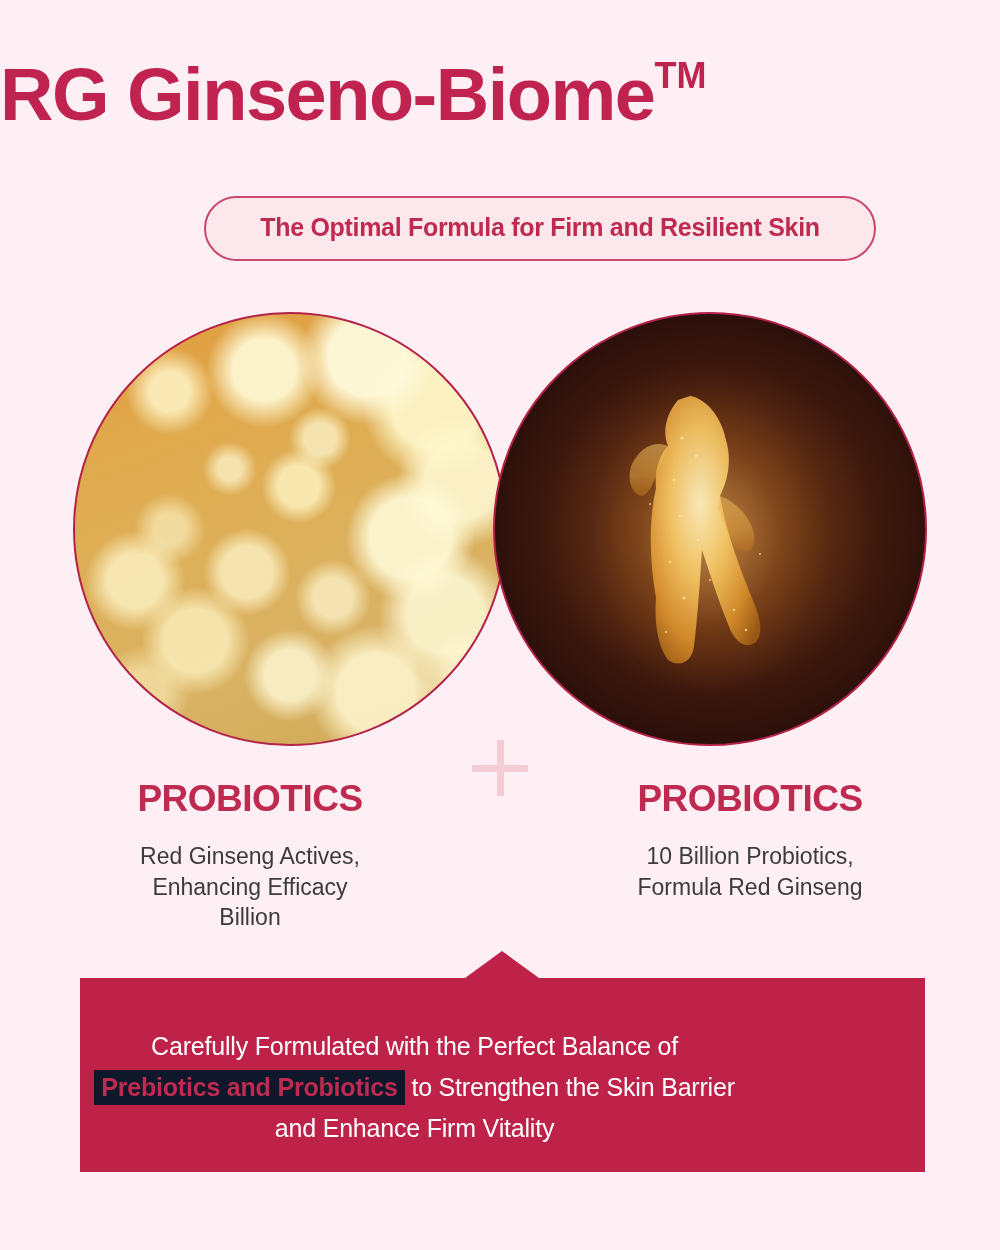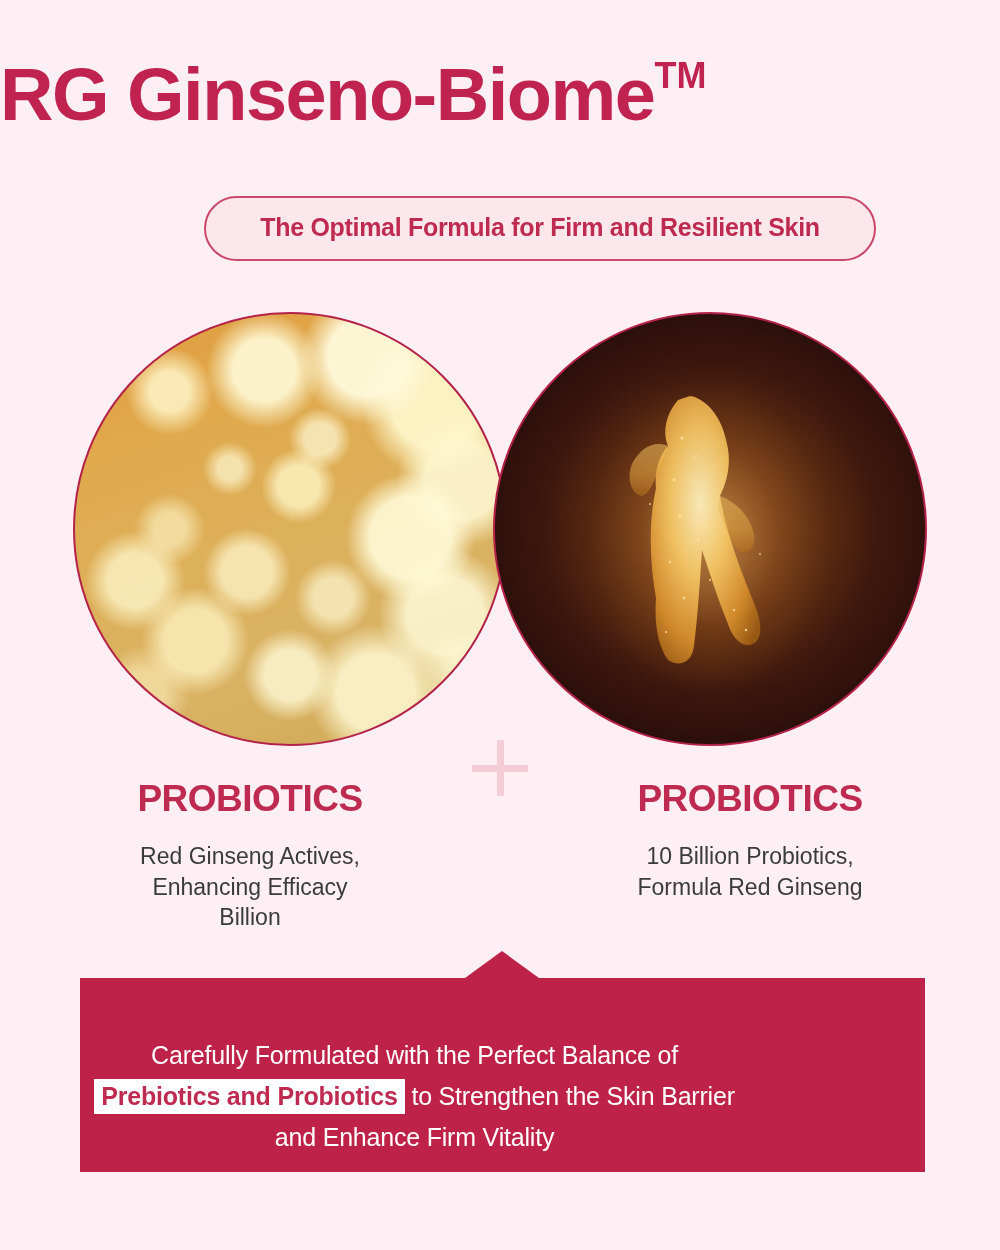--- a/index.html
+++ b/index.html
@@ -211,24 +211,23 @@
     position: absolute;
     left: 0;
     top: 48px;
     width: 669px;
     text-align: center;
     color: #ffffff;
     font-size: 25px;
     line-height: 1.63;
     letter-spacing: -0.2px;
     font-weight: 400;
-    margin-top: 9px;
   }
   .hl {
-    background: #ffffff;
+    background: #0f172a;
     color: #bf2a50;
     font-weight: bold;
     padding: 3px 7px 4px 7px;
   }
 </style>
 </head>
 <body>
 
 <div class="page">
 

